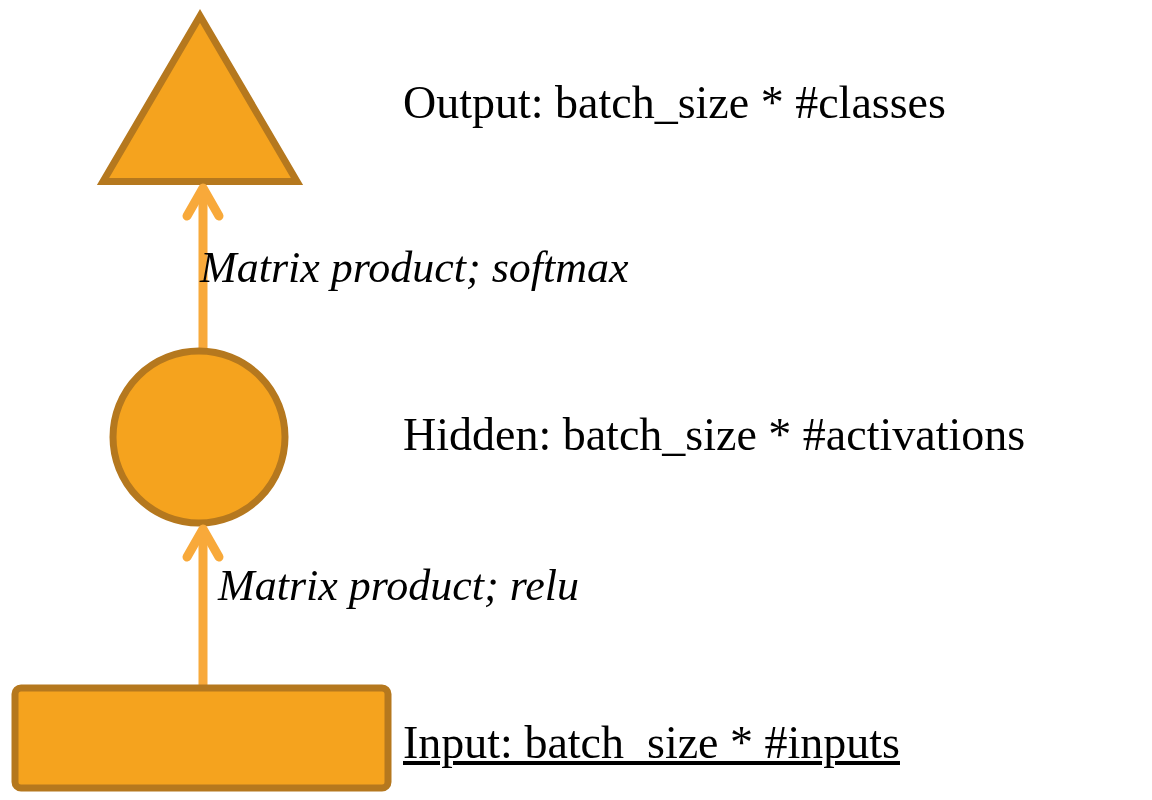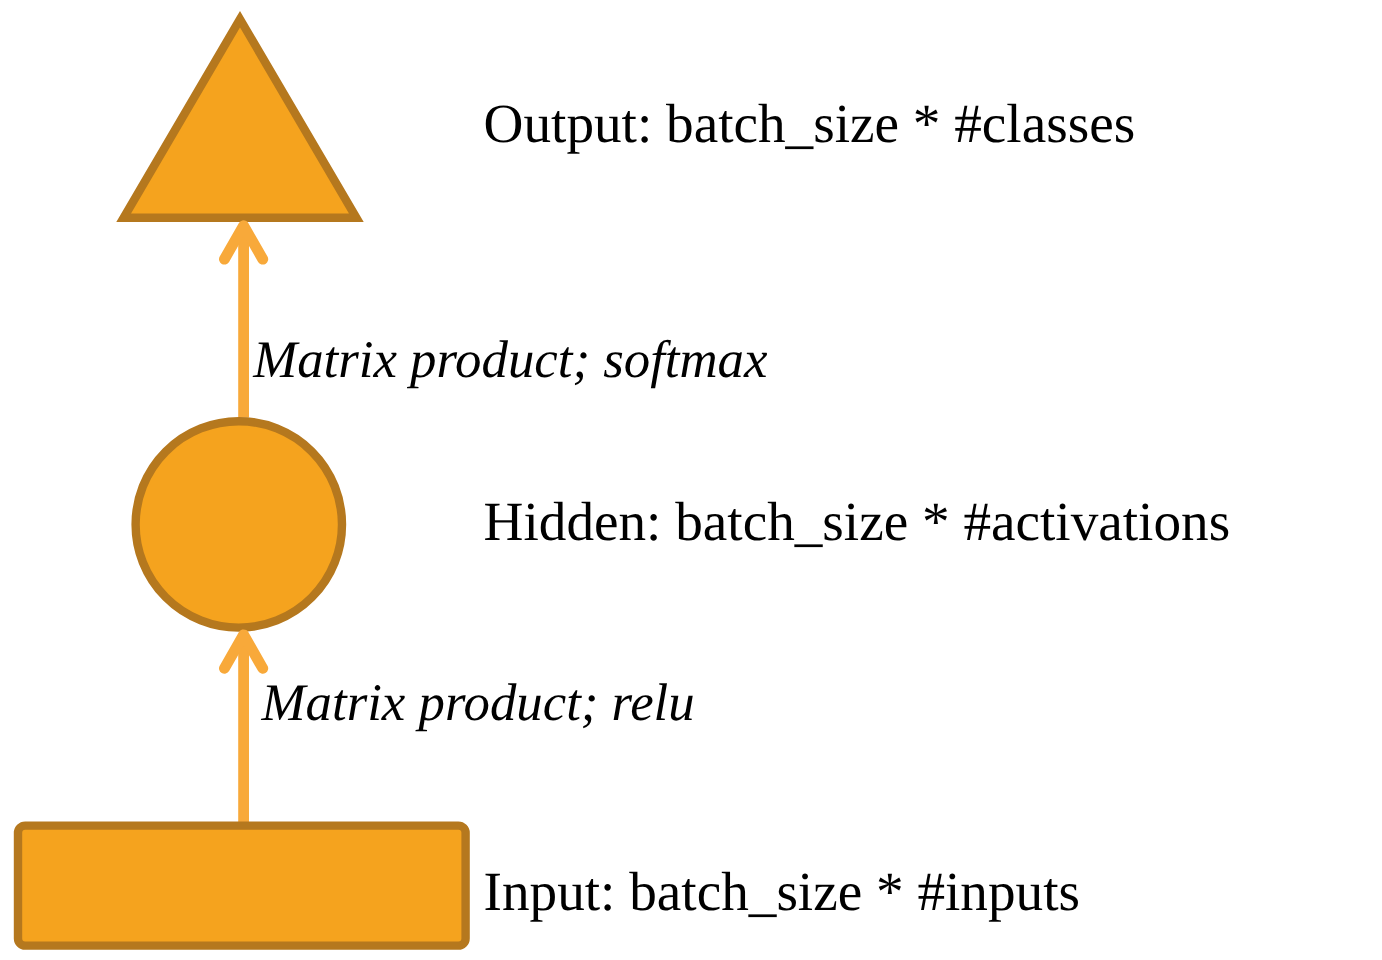--- a/index.html
+++ b/index.html
@@ -48,22 +48,22 @@
   .edge-label {
     position: absolute;
     color: #000000;
     font-size: 44px;
     font-style: italic;
     white-space: nowrap;
     line-height: 1.1;
   }
   .out-label  { left: 403px; top: 78px; }
   .hid-label  { left: 403px; top: 410px; }
-  .in-label   { left: 403px; top: 718px; }
-  .softmax-label { left: 211px; top: 244px; margin-top: 32px; }
+  .in-label   { left: 403px; top: 718px; text-decoration: underline; }
+  .softmax-label { left: 200px; top: 244px; }
   .relu-label    { left: 218px; top: 562px; font-family: Liberation Serif, serif; }
 </style>
 </head>
 <body>
 
 <div class="canvas">
 
   <svg class="diagram-svg" width="1152" height="800" viewBox="0 0 1152 800">
 
     <polygon class="shape" points="200,16 103,181.5 297,181.5" fill="#F5A31E" stroke="#B5781E"></polygon>

